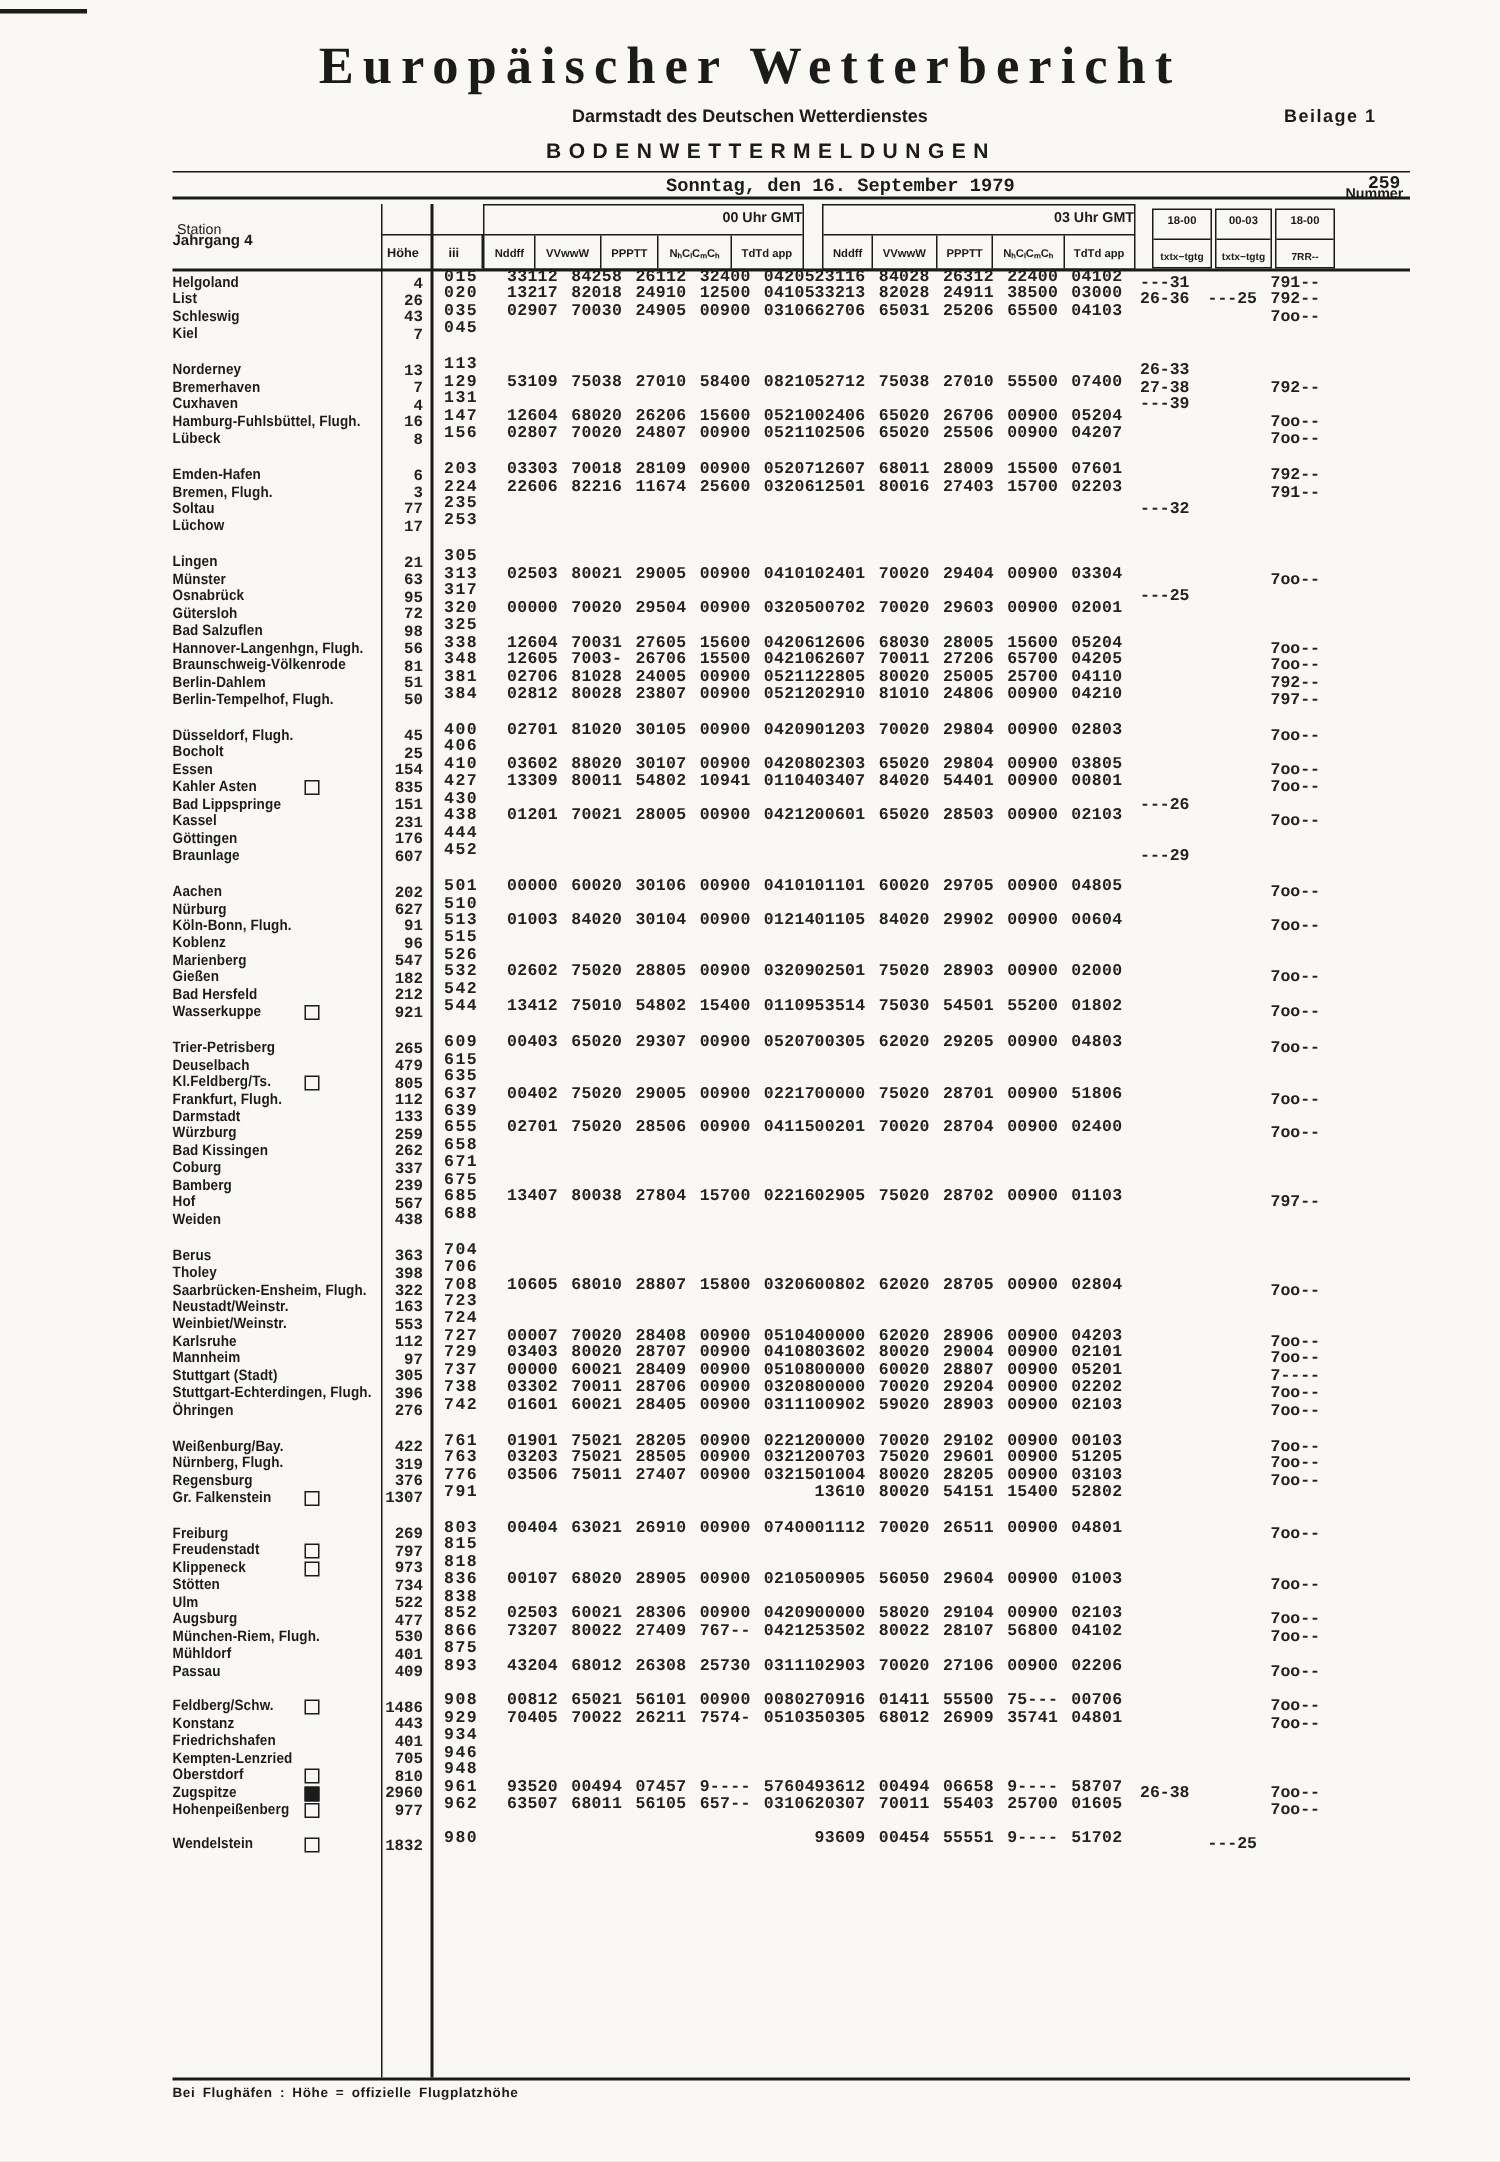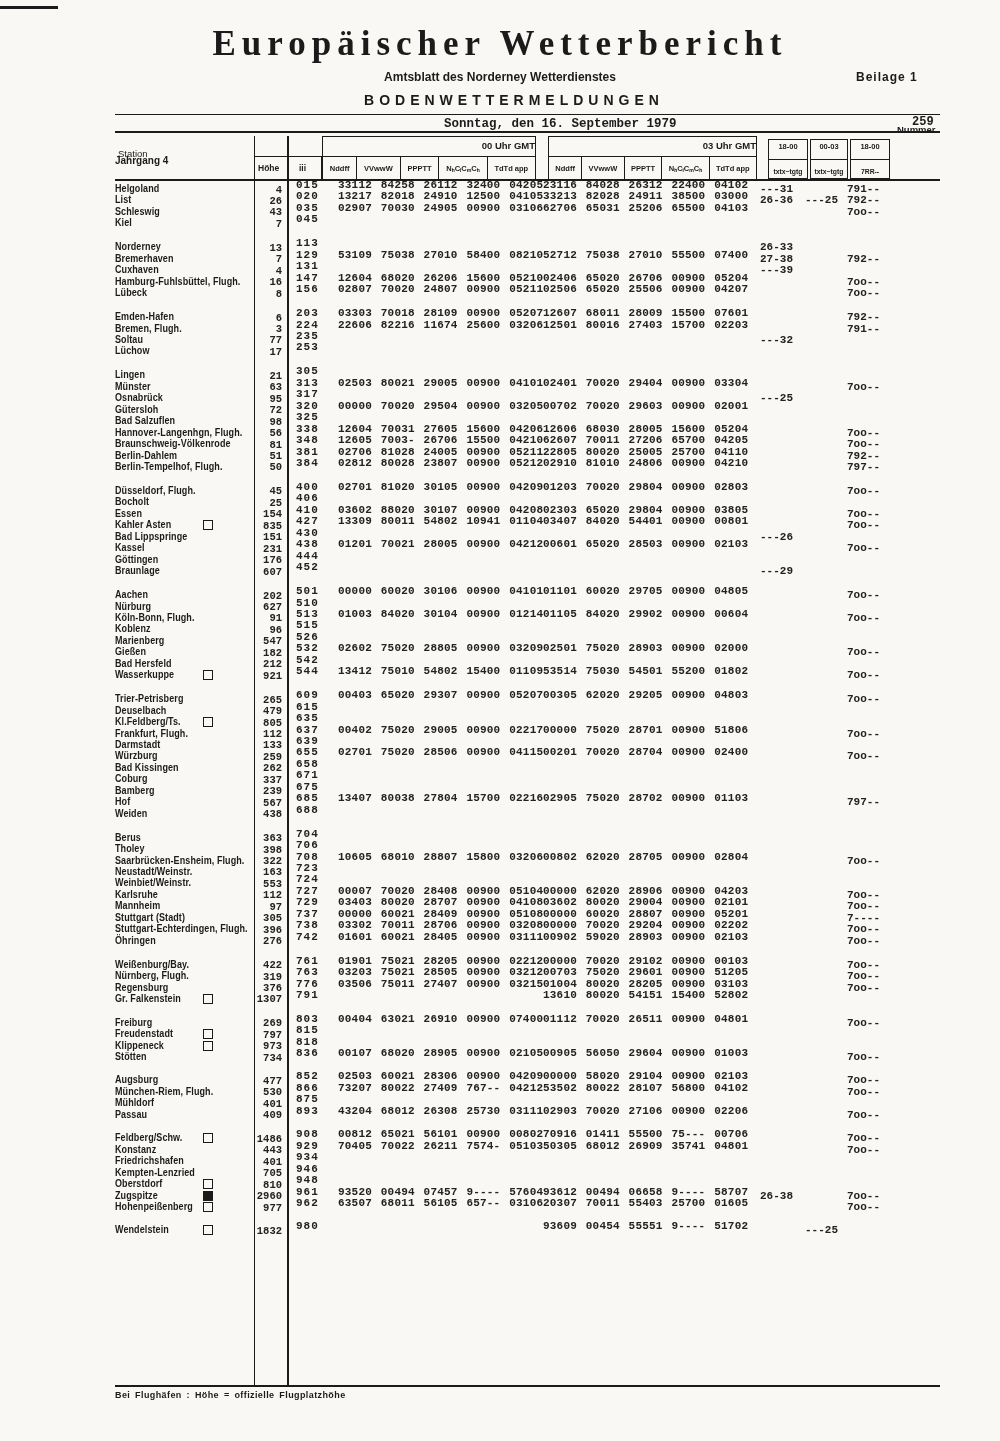--- a/index.html
+++ b/index.html
@@ -51,21 +51,21 @@
   .foot-note{left:115px;top:1390px;font-size:9px;font-weight:700;letter-spacing:.4px;word-spacing:2px;}
 </style>
 </head>
 <body>
 
 <div id="page">
 
   <div class="abs scan-artifact"></div>
 
   <div class="abs title">Europäischer Wetterbericht</div>
-  <div class="abs subtitle">Amtsblatt des Norderney Wetterdienstes</div>
+  <div class="abs subtitle">Darmstadt des Deutschen Wetterdienstes</div>
   <div class="abs beilage">Beilage 1</div>
   <div class="abs section">BODENWETTERMELDUNGEN</div>
 
   <div class="abs rule" style="left:115px;top:114px;width:825px;height:1.3px;"></div>
   <div class="abs jahrgang">Jahrgang 4</div>
   <div class="abs datum">Sonntag, den 16. September 1979</div>
   <div class="abs nummer-label">Nummer</div>
   <div class="abs nummer-val">259</div>
   <div class="abs rule" style="left:115px;top:131px;width:825px;height:2.4px;"></div>
 
@@ -850,20 +850,31 @@
     <span class="r-name">Stötten</span>
     <span class="r-sym"></span>
     <span class="r-hoehe mono">734</span>
     <span class="r-iii mono">836</span>
     <span class="r-a mono">00107 68020 28905 00900 02105</span>
     <span class="r-b mono">00905 56050 29604 00900 01003</span>
     <span class="r-c1 mono"></span>
     <span class="r-c2 mono"></span>
     <span class="r-c3 mono">7oo--</span>
   </div>
+      <div class="row" style="top: 1062.7px;">
+    <span class="r-name">Ulm</span>
+    <span class="r-sym"></span>
+    <span class="r-hoehe mono">522</span>
+    <span class="r-iii mono">838</span>
+    <span class="r-a mono"></span>
+    <span class="r-b mono"></span>
+    <span class="r-c1 mono"></span>
+    <span class="r-c2 mono"></span>
+    <span class="r-c3 mono"></span>
+  </div>
       <div class="row" style="top: 1074.1px;">
     <span class="r-name">Augsburg</span>
     <span class="r-sym"></span>
     <span class="r-hoehe mono">477</span>
     <span class="r-iii mono">852</span>
     <span class="r-a mono">02503 60021 28306 00900 04209</span>
     <span class="r-b mono">00000 58020 29104 00900 02103</span>
     <span class="r-c1 mono"></span>
     <span class="r-c2 mono"></span>
     <span class="r-c3 mono">7oo--</span>

